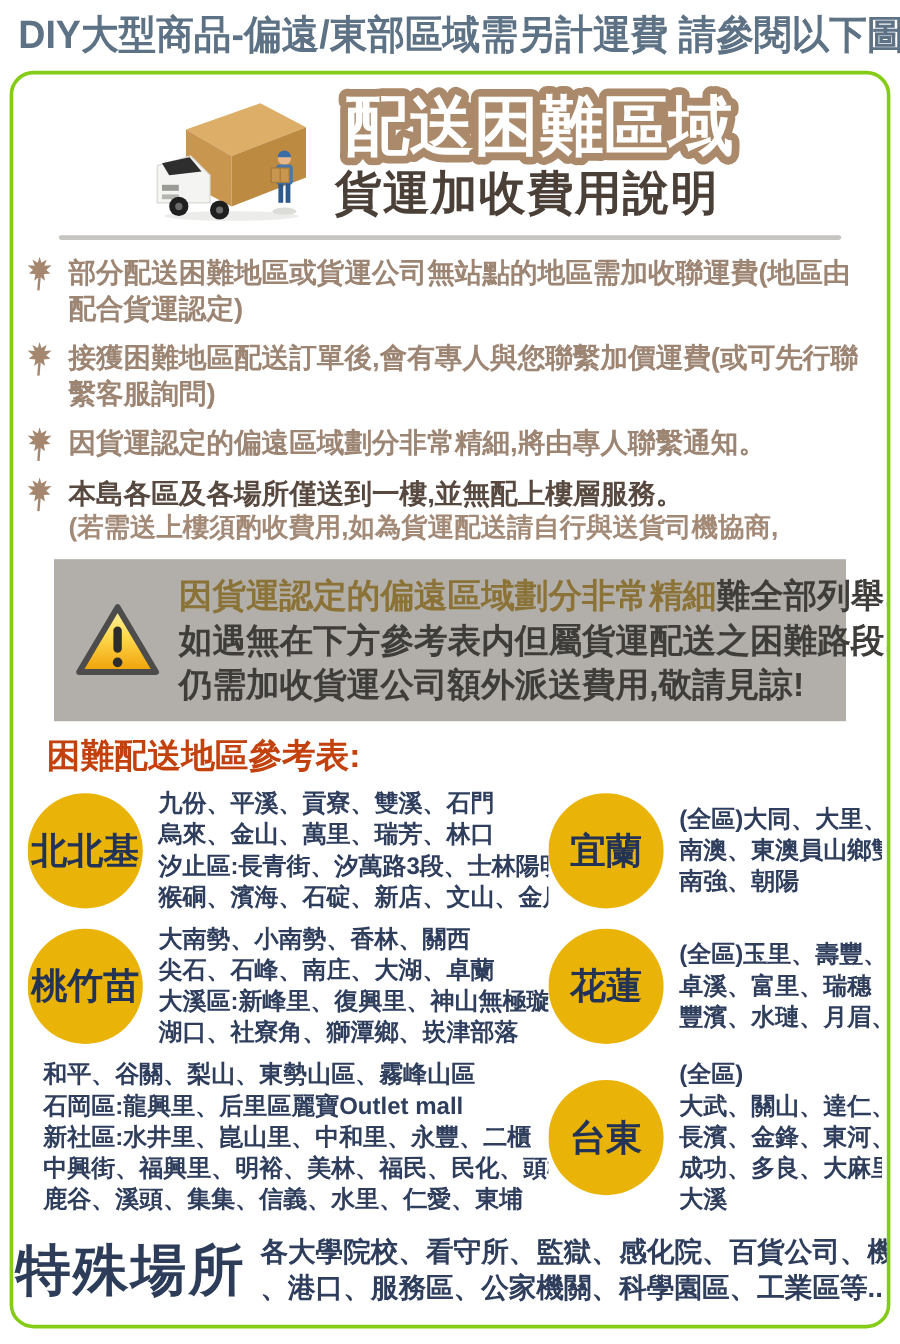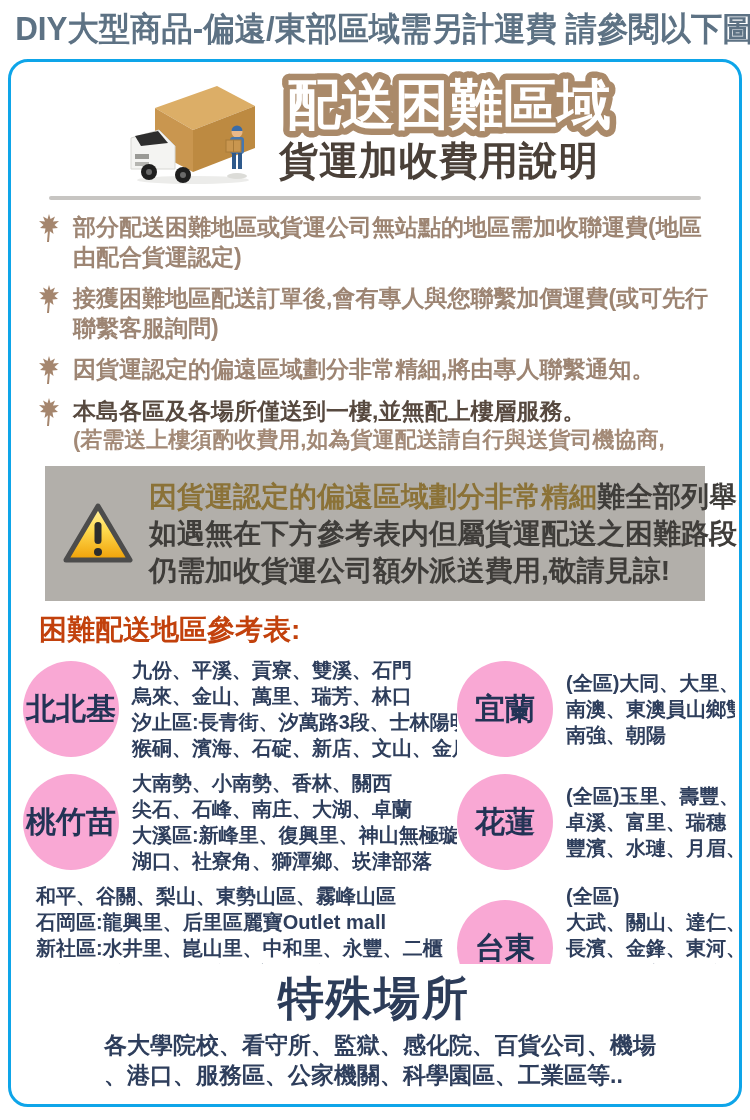--- a/index.html
+++ b/index.html
@@ -1,53 +1,53 @@
 <!DOCTYPE html>
 <html><head>
 <meta charset="utf-8">
 <style>
   html,body{margin:0;padding:0;width:750px;height:1120px;background:#ffffff;overflow:hidden;
     font-family:"Liberation Sans","DejaVu Sans",sans-serif;}
   .top-header{padding:7px 0 5px 16px;font-size:33px;font-weight:700;color:#5d7284;
     white-space:nowrap;transform:scaleX(0.95);transform-origin:left center;}
-  .container{margin:2px 8px 0 8px;height:1042px;border:3px solid #0ea5e9;border-radius:20px;
+  .container{margin:2px 8px 0 8px;height:1042px;border:3px solid #84cc16;border-radius:20px;
     background:#fff;display:flex;flex-direction:column;overflow:hidden;}
   
   .banner{display:flex;justify-content:center;align-items:center;padding:8px 0 2px 0;gap:8px;}
   .banner-titles{display:flex;flex-direction:column;align-items:flex-start;}
   .banner-subtitle{font-size:39px;font-weight:700;color:#4a4038;letter-spacing:1px;margin:-4px 0 0 6px;}
   .divider{height:4px;background:#c7c5c2;margin:6px 38px 8px 38px;border-radius:2px;}
   
-  .notes{padding:4px 18px 0 26px;}
+  .notes{padding:4px 18px 0 10px;}
   .note{display:flex;margin-bottom:11px;}
   .leaf{width:24px;height:30px;flex-shrink:0;margin:1px 12px 0 0;}
   .note-text{font-size:23px;font-weight:700;color:#9d8573;line-height:30px;}
   .note-main{color:#57493f;}
   .note-sub{font-size:22px;font-weight:700;color:#a38a77;line-height:27px;}
   .note-sub-2{padding-left:6px;}
   
   .warning{margin:2px 34px 6px 34px;background:#b2afaa;display:flex;align-items:center;
     padding:12px 10px 12px 16px;}
   .warning-icon{width:74px;height:66px;flex-shrink:0;margin-right:14px;}
   .warning-text{font-size:28px;font-weight:700;color:#3f3d3a;line-height:37px;white-space:nowrap;}
   .warning-hl{color:#8b7237;}
   
   .ref-title{font-size:28px;font-weight:700;color:#c2410c;margin:4px 0 8px 28px;}
   .table{padding:0 4px 0 12px;flex:1;overflow:hidden;}
   .row{display:flex;margin-bottom:9px;}
   .cell{display:flex;align-items:center;overflow:hidden;}
   .cell-left{width:434px;flex-shrink:0;}
   .cell-right{flex:1;}
-  .badge{width:96px;height:96px;border-radius:50%;background:#f9a8d4;color:#223355;
+  .badge{width:96px;height:96px;border-radius:50%;background:#eab308;color:#223355;
     display:flex;align-items:center;justify-content:center;font-size:30px;font-weight:700;
     flex-shrink:0;letter-spacing:0px;}
   .lines{margin-left:13px;}
   .line{font-size:20px;font-weight:700;color:#2e3e5c;line-height:26px;white-space:nowrap;}
   
-  .special{margin-top:auto;display:flex;align-items:center;padding:4px 14px 14px 12px;flex-direction:column;}
+  .special{margin-top:auto;display:flex;align-items:flex-start;padding:4px 14px 14px 2px;}
   .special-title{font-size:46px;font-weight:800;color:#2c3c59;letter-spacing:2px;white-space:nowrap;}
   .special-desc{margin-left:12px;font-size:23px;font-weight:700;color:#2e3e5c;line-height:30px;white-space:nowrap;}
 </style>
 </head>
 <body>
 
 <div class="top-header">DIY大型商品-偏遠/東部區域需另計運費  請參閱以下圖片</div>
 
 <div class="container">
 

